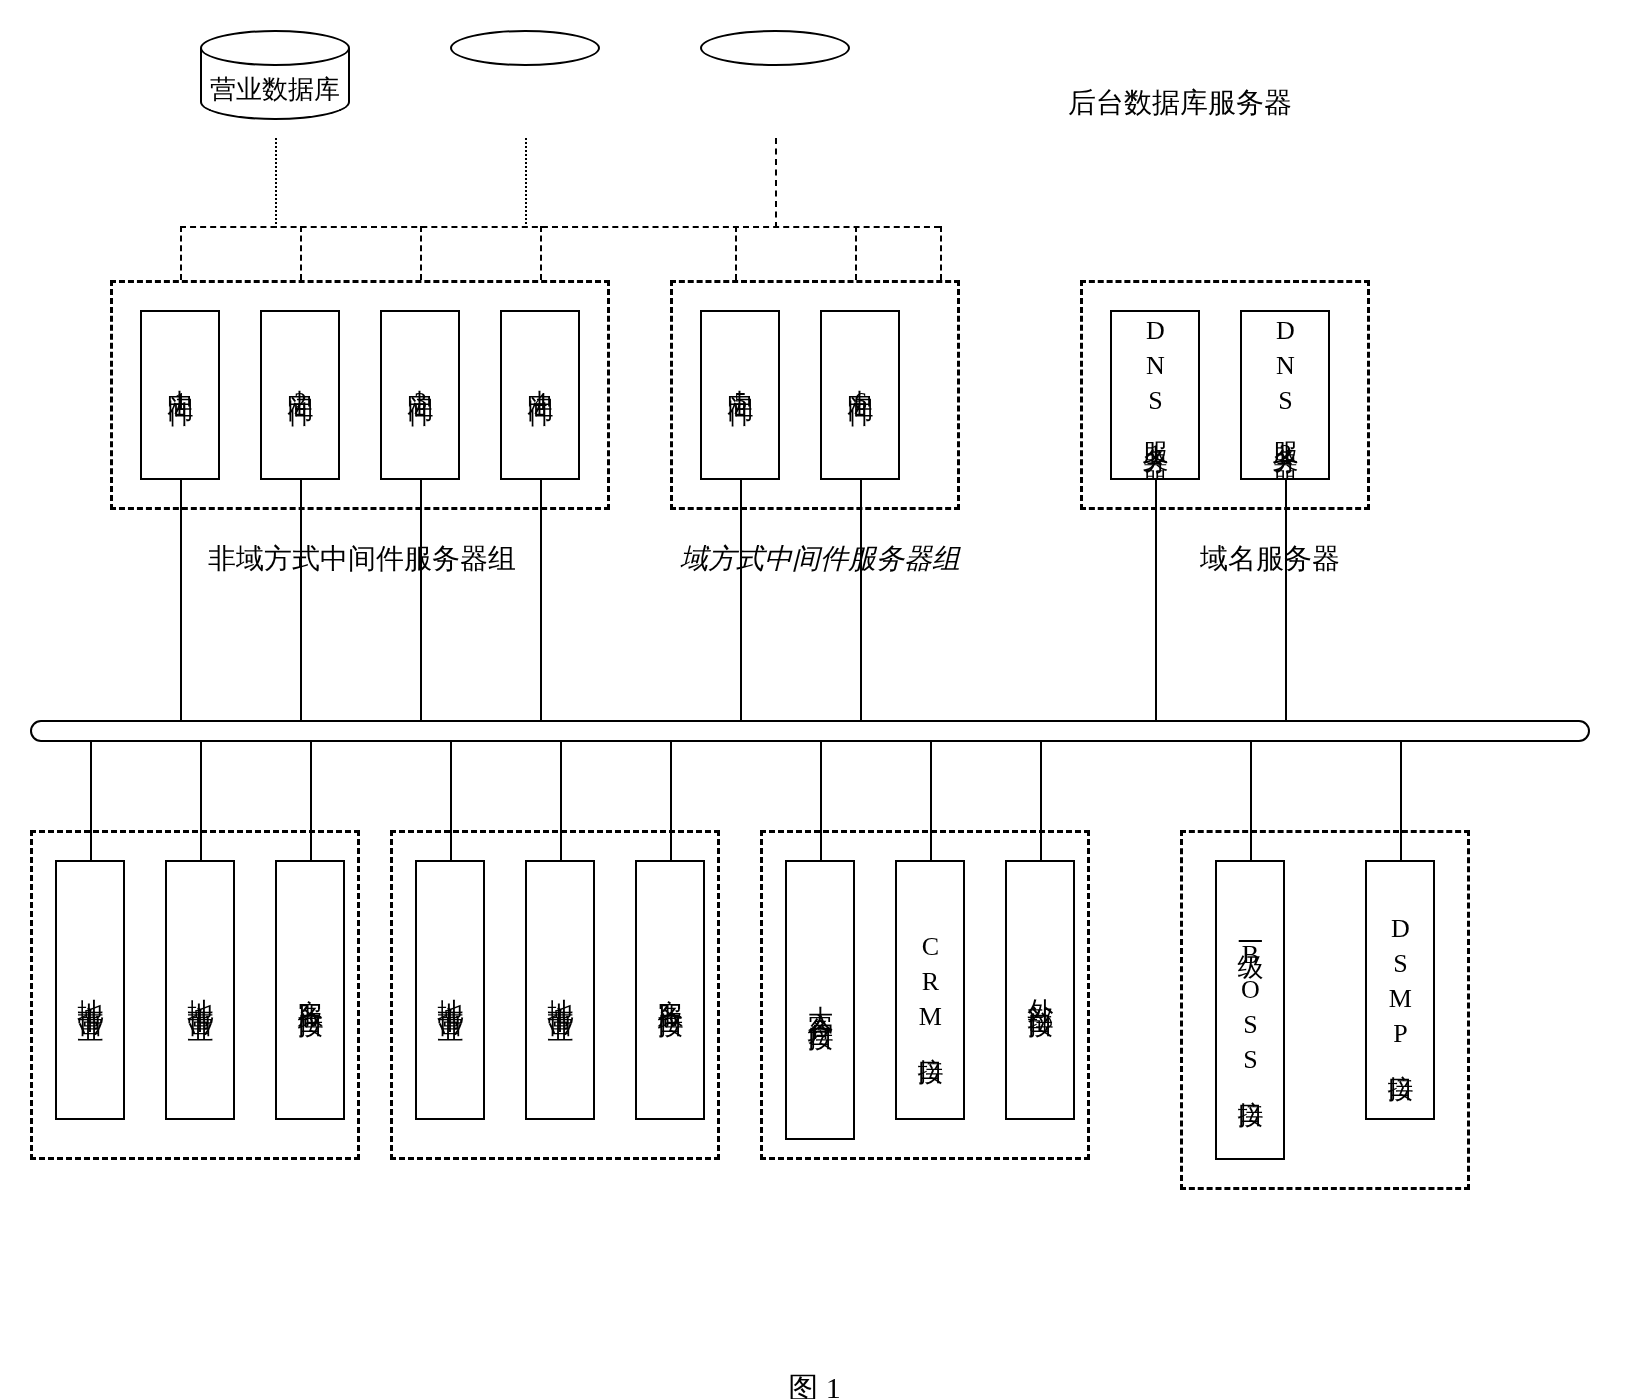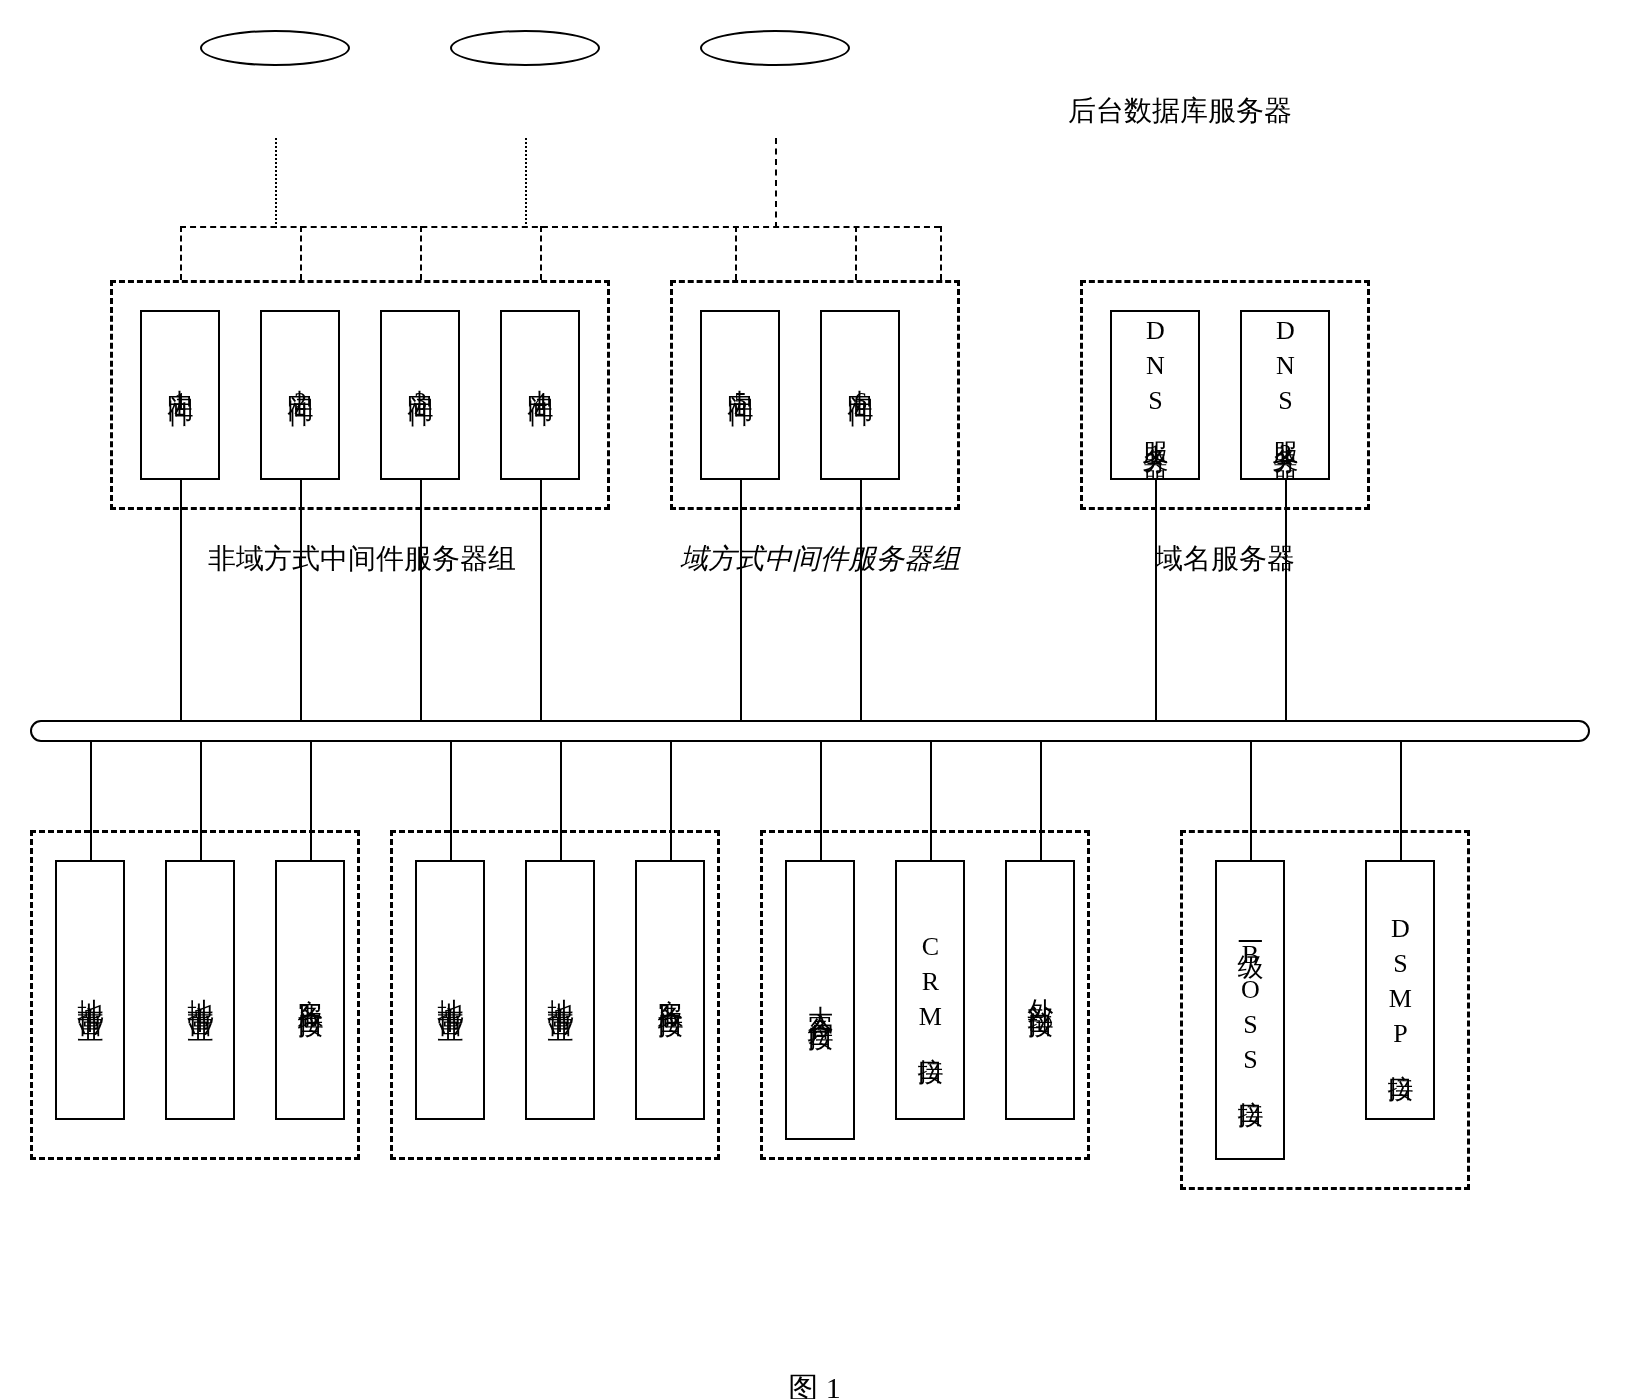--- a/index.html
+++ b/index.html
@@ -84,29 +84,32 @@
     font-size: 30px;
     top: 1320px;
     margin-top: 48px;
   }
 </style>
 </head>
 <body>
 
 <div class="cyl" style="left:200px; top:30px;">
   <div class="top"></div>
+  <div class="body">
+      <span>营业数据库</span>
+    </div>
 </div>
 <div class="cyl" style="left:450px; top:30px;">
   <div class="top"></div>
 </div>
 <div class="cyl" style="left:700px; top:30px;">
   <div class="top"></div>
 </div>
 
-<div class="caption" style="left:1000px; top:92px; width:360px;">后台数据库服务器</div>
+<div class="caption" style="left:1000px; top:84px; width:360px;">后台数据库服务器</div>
 
 <div class="vline dashed" style="left:275px; top:138px; height:90px; border-left-style:dotted;"></div>
 <div class="vline dashed" style="left:525px; top:138px; height:90px; border-left-style:dotted;"></div>
 <div class="vline dashed" style="left:775px; top:138px; height:90px;"></div>
 
 <div style="position:absolute; left:180px; top:226px; width:760px; height:0; border-top:2px dashed #000;"></div>
 
 <div class="vline dashed" style="left:180px; top:226px; height:54px;"></div>
 <div class="vline dashed" style="left:300px; top:226px; height:54px;"></div>
 <div class="vline dashed" style="left:420px; top:226px; height:54px;"></div>
@@ -140,21 +143,21 @@
 <div class="dashed-box" style="left:1080px; top:280px; width:290px; height:230px;"></div>
 <div class="small-box" style="left:1110px; top:310px; width:90px; height:170px;">
     <span class="vlabel">DNS服务器1</span>
   </div>
 <div class="small-box" style="left:1240px; top:310px; width:90px; height:170px;">
     <span class="vlabel">DNS服务器2</span>
   </div>
 
 <div class="caption" style="left:172px; top:540px; width:380px;">非域方式中间件服务器组</div>
 <div class="caption" style="left:660px; top:540px; width:320px;font-style:italic;">域方式中间件服务器组</div>
-<div class="caption" style="left:1110px; top:540px; width:230px;">域名服务器</div>
+<div class="caption" style="left:1110px; top:540px; width:230px;text-align:right;">域名服务器</div>
 
 <div class="vline" style="left:180px; top:480px; height:240px;"></div>
 <div class="vline" style="left:300px; top:480px; height:240px;"></div>
 <div class="vline" style="left:420px; top:480px; height:240px;"></div>
 <div class="vline" style="left:540px; top:480px; height:240px;"></div>
 <div class="vline" style="left:740px; top:480px; height:240px;"></div>
 <div class="vline" style="left:860px; top:480px; height:240px;"></div>
 <div class="vline" style="left:1155px; top:480px; height:240px;"></div>
 <div class="vline" style="left:1285px; top:480px; height:240px;"></div>
 

